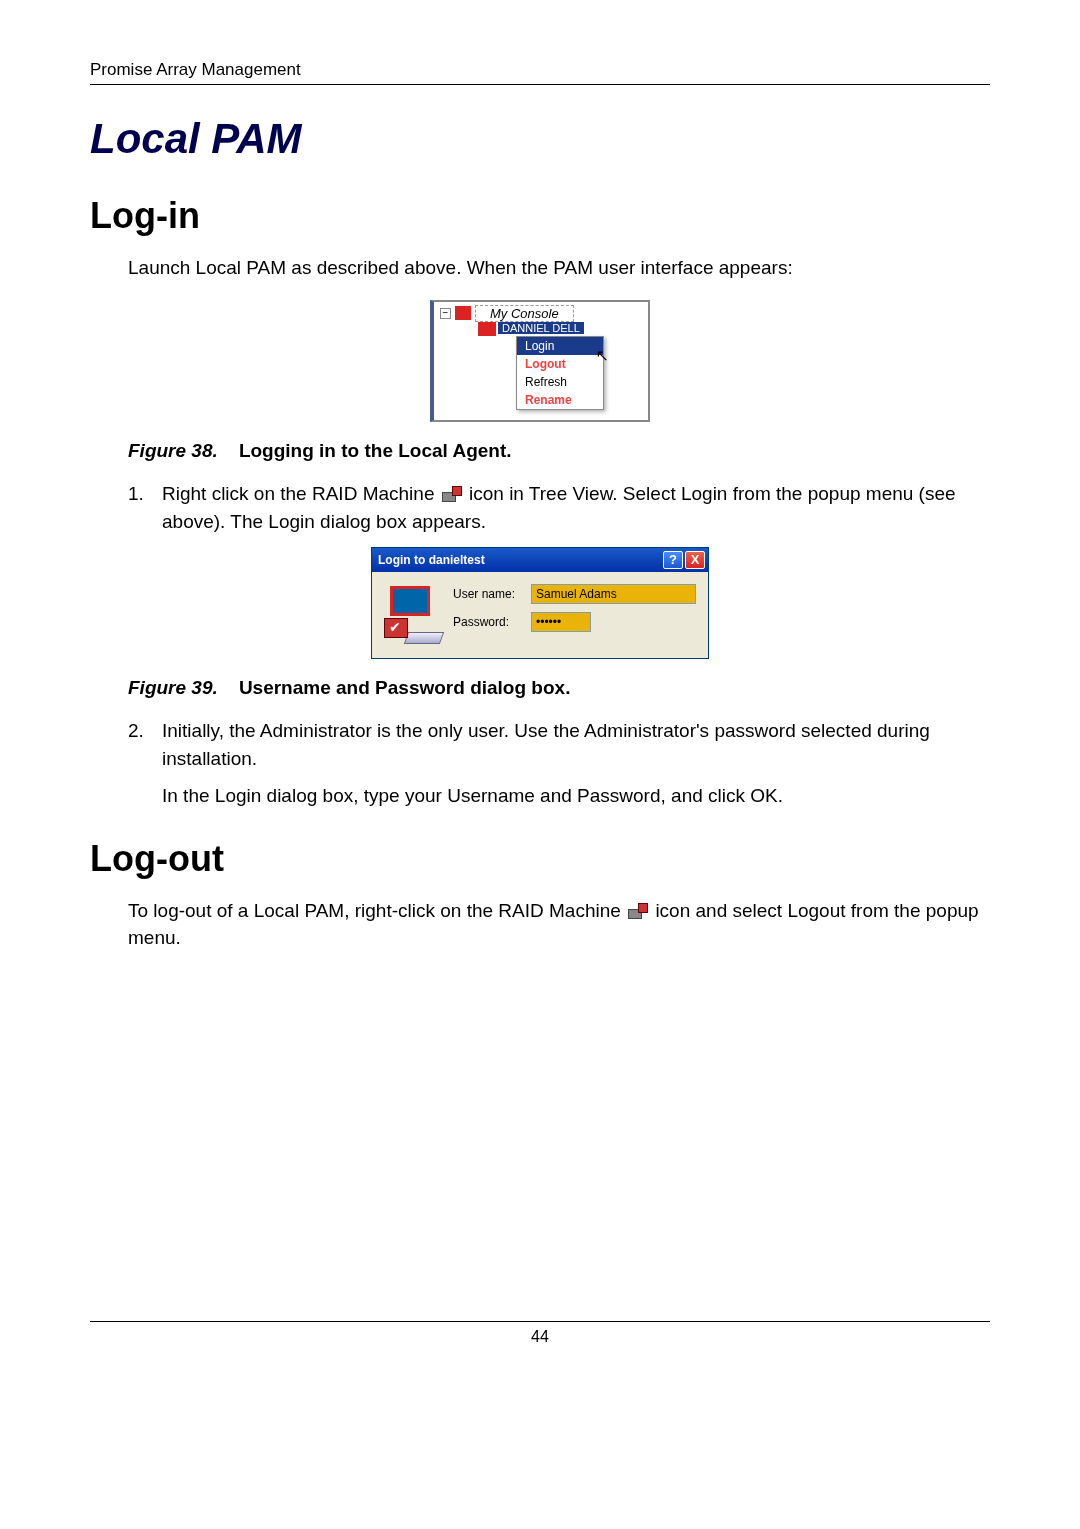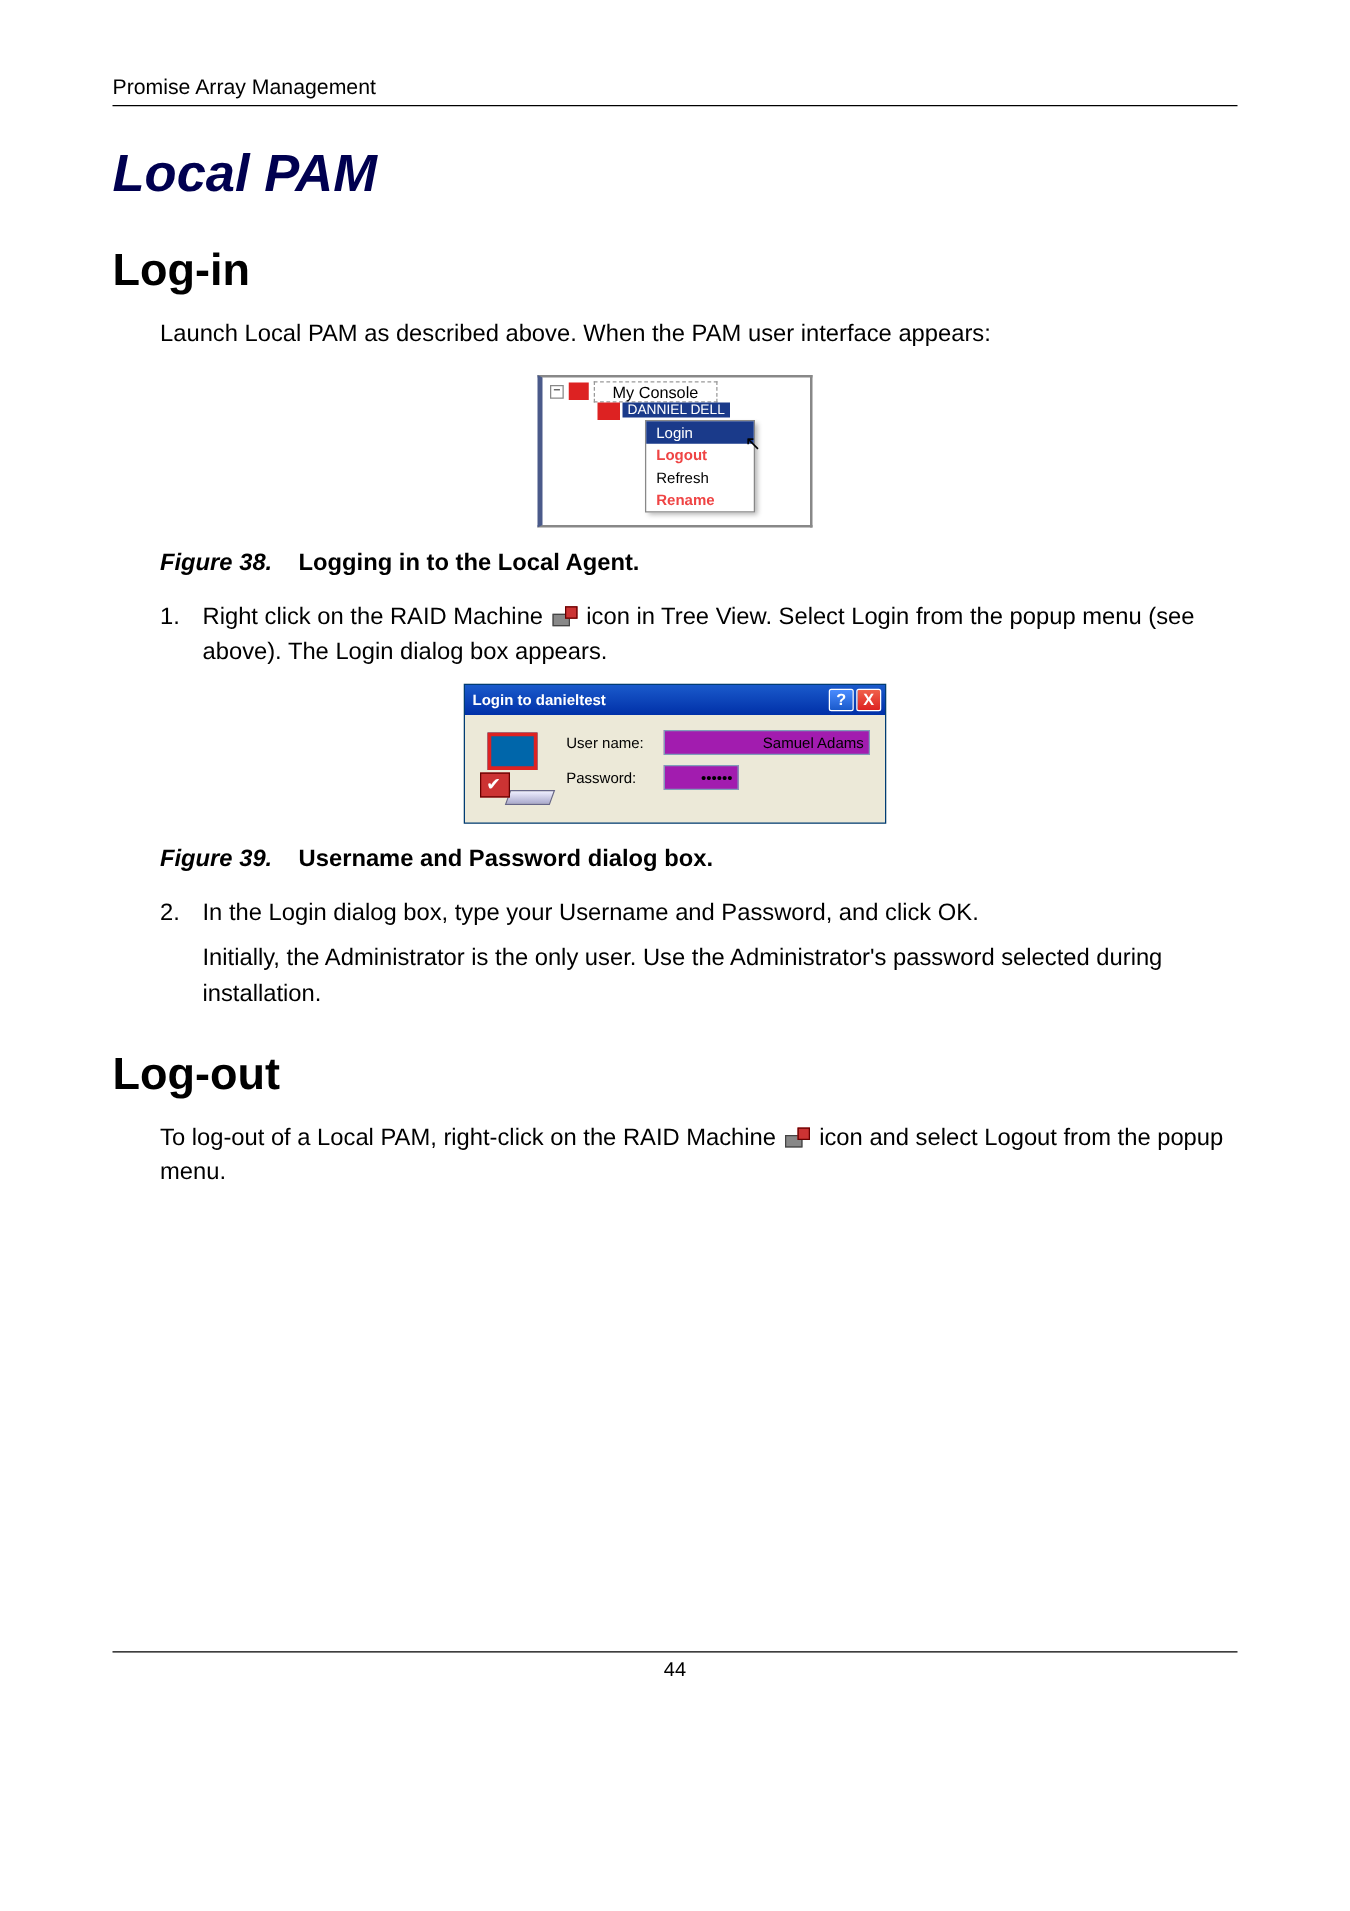--- a/index.html
+++ b/index.html
@@ -69,20 +69,21 @@
     line-height: 1;
   }
   .tree-icon {
     width: 16px; height: 14px;
     background: #d22;
     position: relative;
   }
   .tree-label-sel {
     border: 1px dashed #999;
     padding: 0 14px;
+    font-style: italic;
   }
   .tree-sub {
     margin-left: 38px;
     display: flex;
     align-items: flex-start;
     gap: 2px;
   }
   .sub-icon {
     width: 18px; height: 14px;
     background: #d22;
@@ -256,25 +257,24 @@
     align-items: center;
     margin-bottom: 8px;
   }
   .field-label {
     width: 78px;
   }
   .field-input {
     flex: 1;
     height: 20px;
     border: 1px solid #7f9db9;
-    background: #a21caf;
+    background: #eab308;
     font-size: 12px;
     padding: 1px 4px;
     font-family: Tahoma, sans-serif;
-    text-align: right;
   }
   .dlg-buttons {
     text-align: center;
     margin-top: 12px;
   }
   .dlg-button {
     min-width: 78px;
     height: 22px;
     margin: 0 8px;
     background: #ece9d8;
@@ -378,22 +378,22 @@
 
 <div class="figure-caption">
   <span class="fig-label">Figure 39.</span>
   &nbsp;&nbsp;
   <span class="fig-text">Username and Password dialog box.</span>
 </div>
 
 <div class="ol-item">
   <div class="ol-num">2.</div>
   <div class="ol-content">
+    <p>Initially, the Administrator is the only user. Use the Administrator's password selected during installation.</p>
     <p>In the Login dialog box, type your Username and Password, and click OK.</p>
-    <p>Initially, the Administrator is the only user. Use the Administrator's password selected during installation.</p>
   </div>
 </div>
 
 <h2 class="sub-heading">Log-out</h2>
 
 <p class="body-text">
   <span>To log-out of a Local PAM, right-click on the RAID Machine </span>
   <span class="inline-icon">
     <span class="raid-icon-body"></span><span class="raid-icon-top"></span>
   </span>

